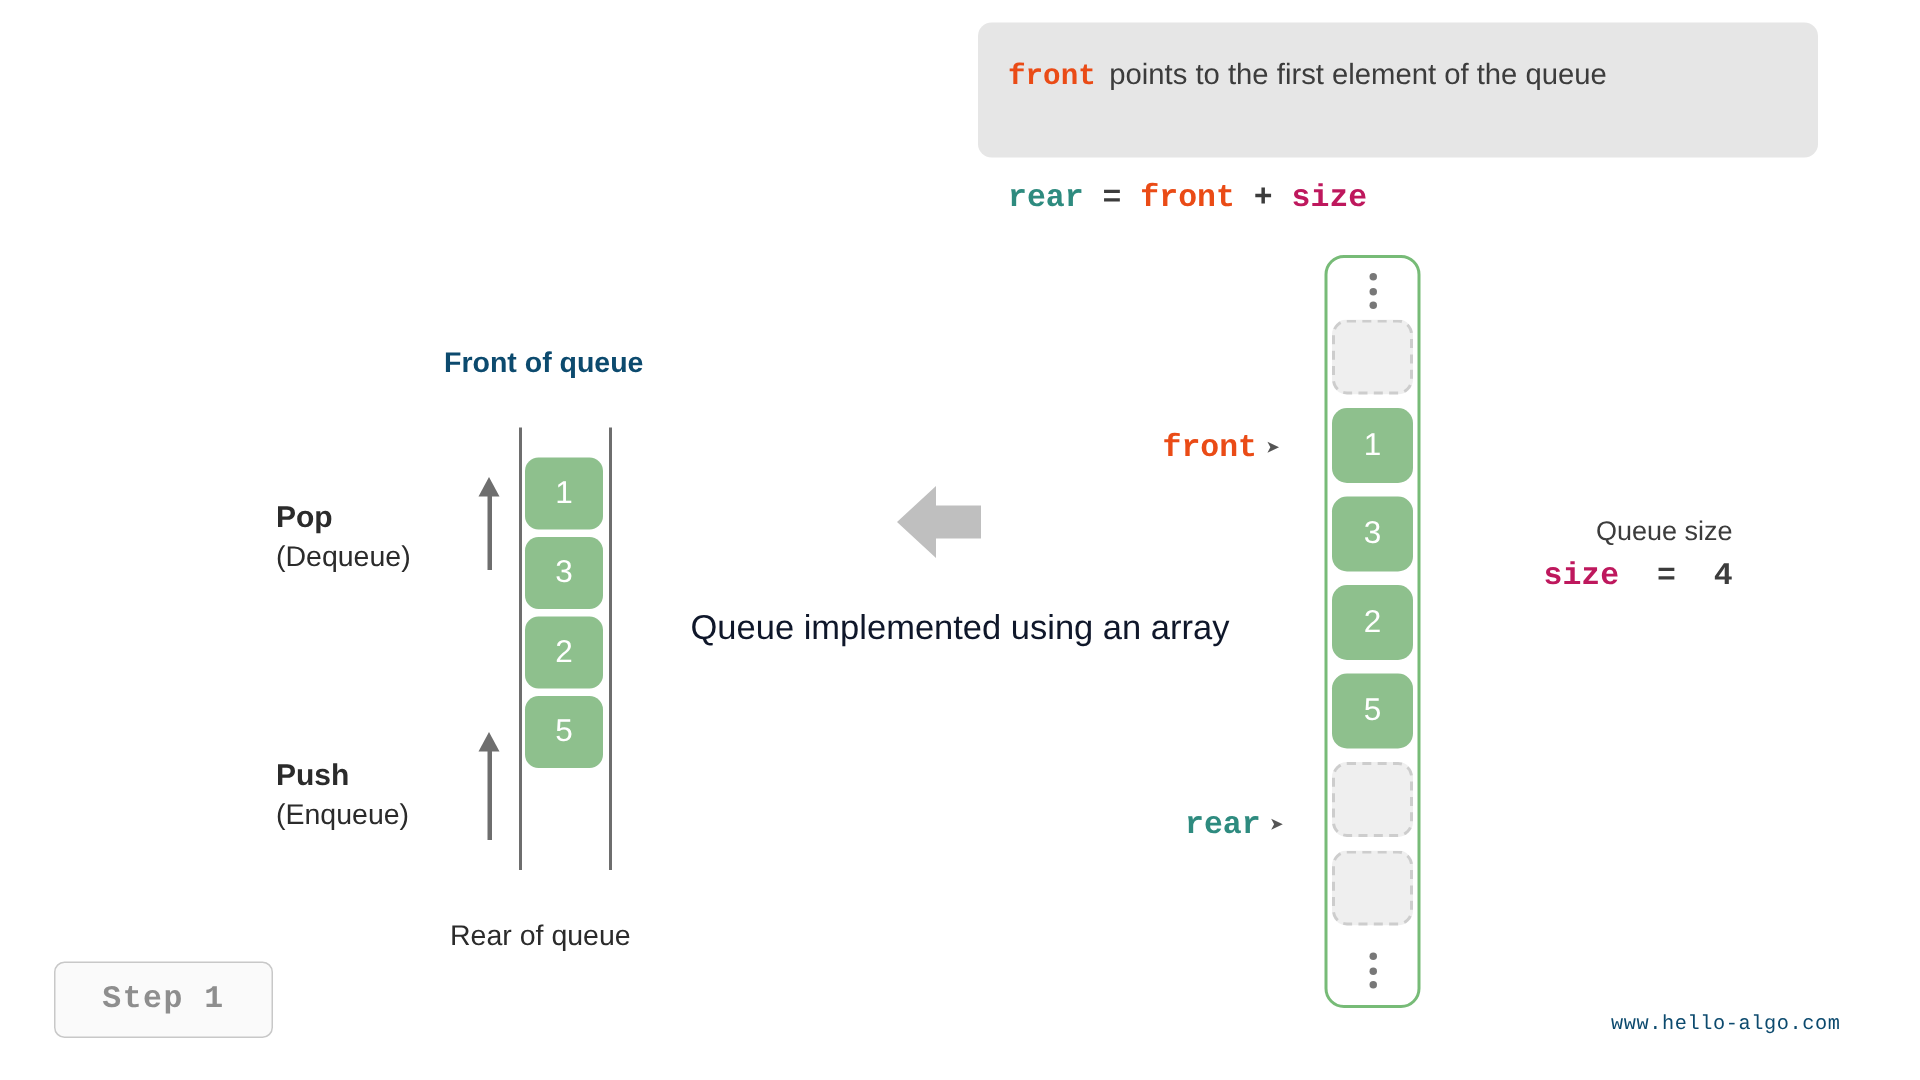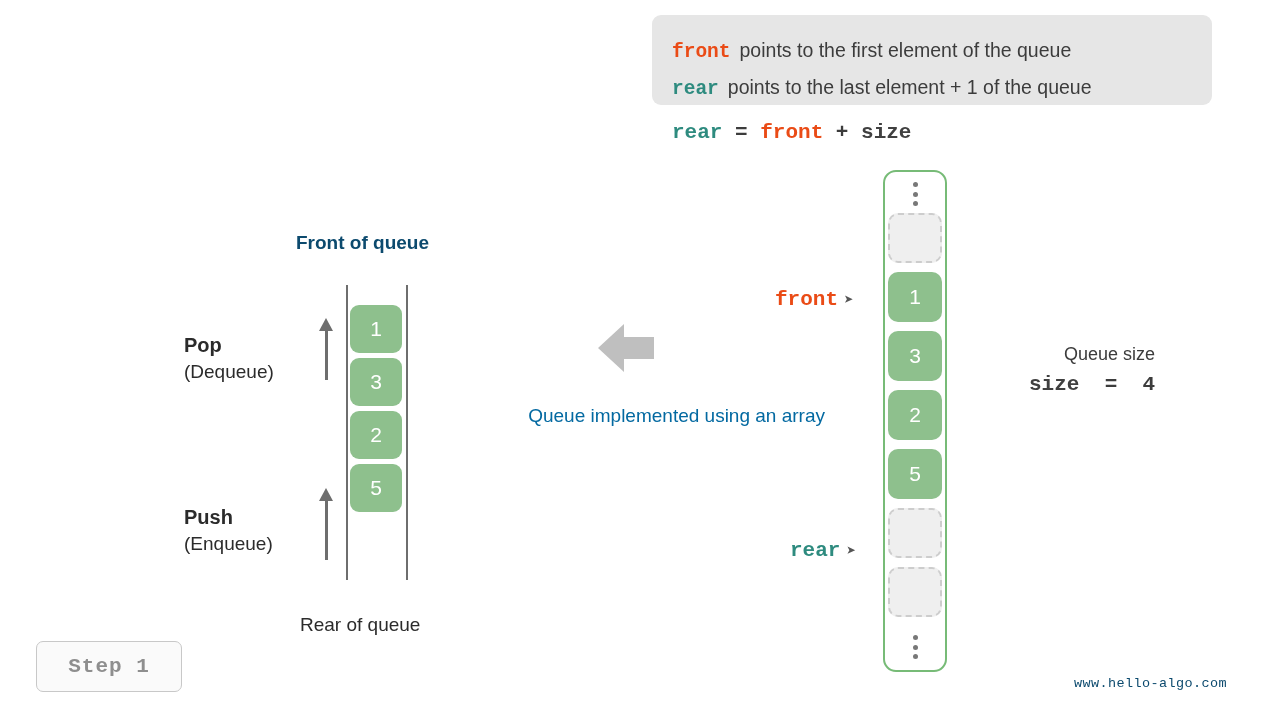--- a/index.html
+++ b/index.html
@@ -33,21 +33,21 @@
   }
   #legend-row-1 { top: 26px; text-align: center; }
   #legend-row-2 { top: 63px; }
   .legend-kw {
     font-family: "Liberation Mono", monospace;
     font-weight: bold;
     font-size: 19.5px;
   }
   .kw-front { color: #ea4b16; }
   .kw-rear  { color: #2e8b7f; }
-  .kw-size  { color: #404040; }
+  .kw-size  { color: #be185d; }
   .legend-txt { color: #3c3c3c; margin-left: 9px; }
 
   
   #formula {
     position: absolute;
     left: 672px; top: 122px;
     font-family: "Liberation Mono", monospace;
     font-weight: bold;
     font-size: 21px;
     white-space: pre;
@@ -116,22 +116,22 @@
 
   
   #big-left-arrow {
     position: absolute;
     left: 598px; top: 322px;
     width: 56px; height: 52px;
   }
   #caption {
     position: absolute;
     left: 455px; top: 405px;
-    width: 370px; text-align: right;
-    font-size: 19px; color: #0369a1;
+    width: 370px; text-align: center;
+    font-size: 23px; color: #0f172a;
     white-space: nowrap;
   }
 
   
   #array-box {
     position: absolute;
     left: 883px; top: 170px;
     width: 64px; height: 502px;
     border: 2px solid #77bb77;
     border-radius: 13px;
@@ -210,23 +210,20 @@
     white-space: nowrap;
   }
 </style>
 </head>
 <body>
 
 <div id="legend-box">
   <div class="legend-row" id="legend-row-1">
     <span class="legend-kw kw-front">front</span><span class="legend-txt">points to the first element of the queue</span>
   </div>
-  <div class="legend-row" id="legend-row-2">
-    <span class="legend-kw kw-rear">rear</span><span class="legend-txt">points to the last element + 1 of the queue</span>
-  </div>
 </div>
 
 <div id="formula"><span class="kw-rear">rear</span><span class="op"> = </span><span class="kw-front">front</span><span class="op"> + </span><span class="kw-size">size</span></div>
 
 <div id="front-of-queue-label">Front of queue</div>
 <div id="rear-of-queue-label">Rear of queue</div>
 
 <div class="rail" id="rail-left"></div>
 <div class="rail" id="rail-right"></div>
 

